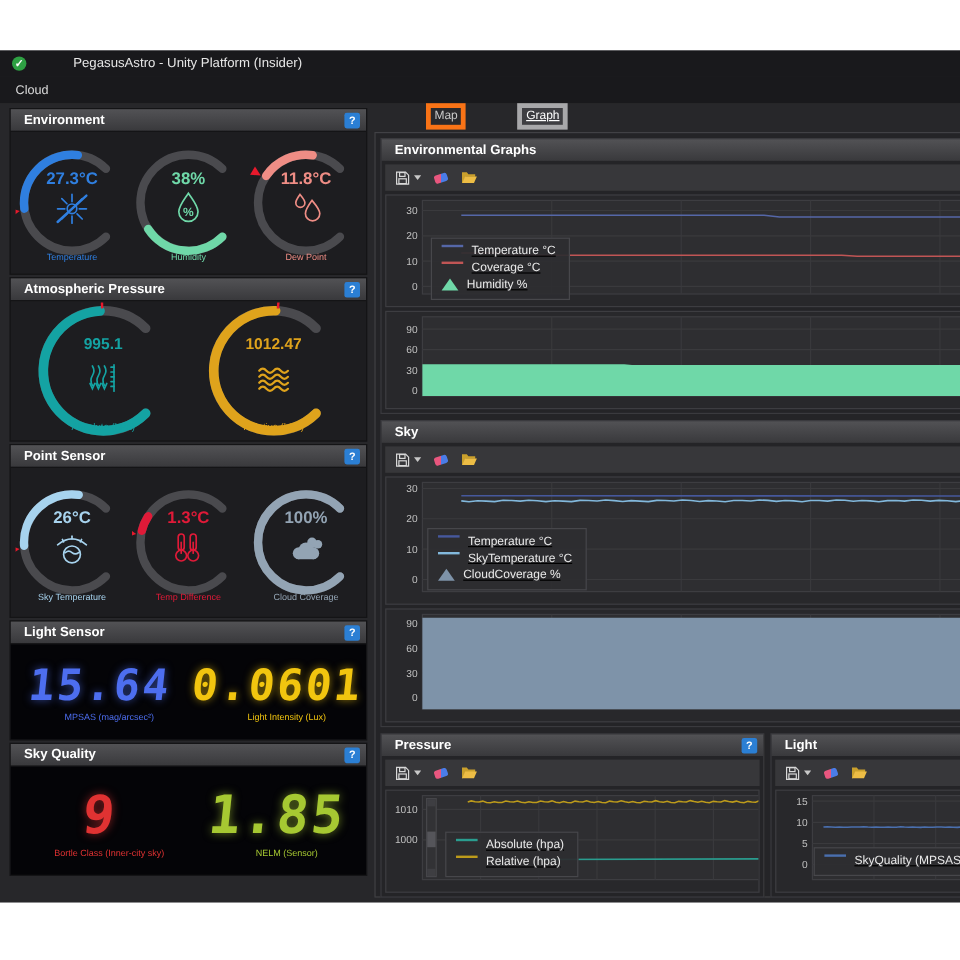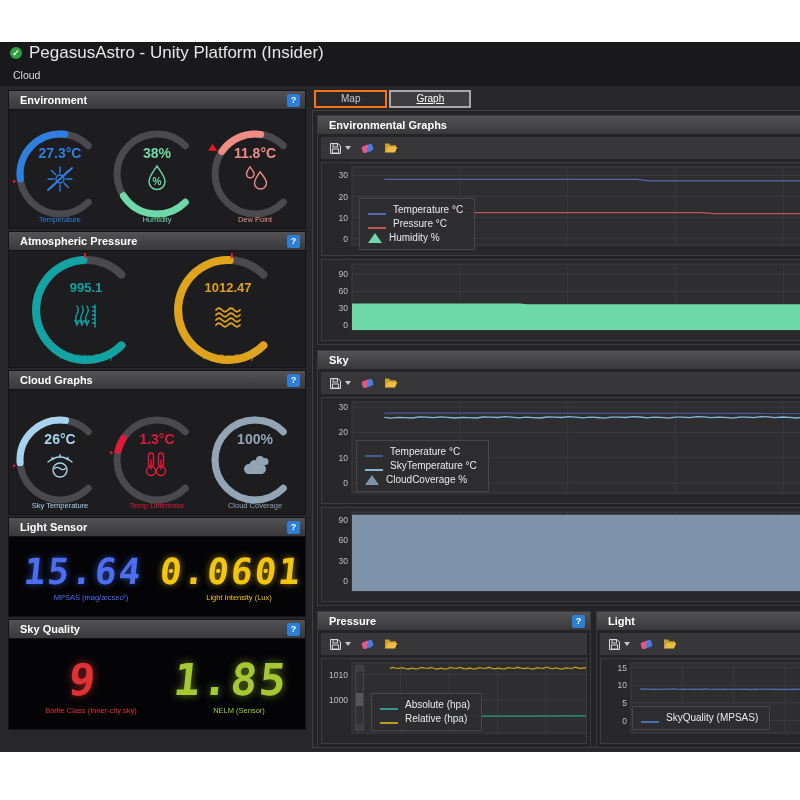--- a/index.html
+++ b/index.html
@@ -1,57 +1,57 @@
 <!DOCTYPE html>
 <html><head>
 <meta charset="utf-8">
 <style>
   html,body{margin:0;padding:0;}
   body{width:800px;height:800px;background:#ffffff;font-family:"Liberation Sans",sans-serif;overflow:hidden;position:relative;}
   .window{position:absolute;left:0;top:42px;width:800px;height:710px;background:#27272a;overflow:hidden;}
   
   .titlebar{height:22px;background:#19191c;display:flex;align-items:center;padding-left:10px;gap:7px;}
   .appicon{width:12px;height:12px;border-radius:50%;background:#2ea043;color:#fff;font-size:9px;line-height:12px;text-align:center;font-weight:bold;flex:none;}
-  .wtitle{color:#e6e6e6;font-size:17px;}
+  .wtitle{color:#e6e6e6;font-size:11px;margin-left:32px;}
   
   .tabstrip{height:22px;background:#19191c;display:flex;align-items:stretch;}
   .menu{color:#dcdcdc;font-size:10.5px;padding:5px 13px 0 13px;}
   .doc-tab{background:#2d2d32;border-top:2px solid #1f7ad9;color:#dcdcdc;font-size:10.5px;padding:3px 11px 0 11px;display:flex;gap:10px;align-items:center;}
   .doc-tab .close{color:#9a9a9a;font-size:10px;}
   
   .content{position:relative;height:666px;background:#27272a;display:flex;padding:4px 0 0 8px;box-sizing:border-box;}
   .leftcol{width:298px;flex:none;}
   .panel{background:#1d1d20;border:1px solid #141416;margin-bottom:2px;box-sizing:border-box;}
   .phead{height:18px;background:linear-gradient(#525255,#39393c);display:flex;align-items:center;justify-content:space-between;padding:0 5px 0 11px;border-bottom:1px solid #141416;}
   .ptitle{color:#ffffff;font-size:11px;font-weight:bold;}
   .help{width:13px;height:13px;background:#2b7fd4;border-radius:2px;color:#fff;font-size:9px;font-weight:bold;text-align:center;line-height:13px;flex:none;}
-  .gaugerow{display:flex;justify-content:space-evenly;align-items:flex-end;}
+  .gaugerow{display:flex;justify-content:space-evenly;align-items:center;}
   .row-env{height:118px;}.row-press{height:116px;}.row-cloud{height:124px;}
   .black{background:#040407;}
   .displayrow{display:flex;align-items:center;}
   .dl-light{height:79px;}.dl-sky{height:90px;}
   .disp{flex:1;text-align:center;}
   .seg{font-family:"DejaVu Sans Mono",monospace;font-weight:bold;letter-spacing:2px;transform:skewX(-6deg);display:inline-block;}
   .dlabel{font-size:7.5px;margin-top:1px;padding-left:16px;}
   
   .rightcol{flex:none;width:700px;margin-left:6px;position:relative;}
   .rtabs{height:18px;display:flex;gap:2px;padding-left:2px;align-items:flex-end;}
-  .rtab{font-size:10px;color:#c8c8c8;border:2px solid #f97316;background:#29292c;padding:1px 25px 2px;}
+  .rtab{font-size:10px;color:#c8c8c8;border:4px solid #f97316;background:#29292c;padding:1px 3px 2px;margin-left:41px;}
   .rtab.active{background:#3e3e42;border-color:#a8a8aa;color:#fff;text-decoration:underline;}
   .gouter{border:1px solid #414145;background:#242427;height:638px;padding:4px;box-sizing:border-box;margin-top:2px;}
   .gpanel{border:1px solid #3a3a3e;background:#242427;margin-bottom:5px;box-sizing:border-box;}
   .gpanel .phead{border-bottom:none;}
   .toolbar{height:22px;background:#37373a;margin:3px;display:flex;align-items:center;gap:11px;padding-left:8px;}
   .tbtn{display:flex;align-items:center;gap:3px;}
   .caret{width:0;height:0;border-left:3px solid transparent;border-right:3px solid transparent;border-top:4px solid #c8c8c8;display:inline-block;}
   .eraser{width:11px;height:7px;border-radius:2px;background:linear-gradient(110deg,#e8567e 50%,#4a7ce8 50%);transform:rotate(-18deg);}
   .chartwrap{margin:3px;}
   .chartbox{position:relative;border:1px solid #3d3d41;background:#28282b;margin-bottom:3px;overflow:hidden;}
   .legend{position:absolute;background:rgba(45,45,48,.93);border:1px solid #47474b;padding:5px 11px 6px 8px;display:flex;flex-direction:column;gap:3px;}
-  .lrow{display:flex;align-items:flex-end;gap:7px;}
+  .lrow{display:flex;align-items:flex-start;gap:7px;text-decoration:underline;}
   .lline{width:18px;height:2px;flex:none;}
   .ltri{width:0;height:0;border-left:7px solid transparent;border-right:7px solid transparent;flex:none;}
   .llabel{font-size:10px;color:#eaeaea;white-space:nowrap;}
   .botrow{display:flex;gap:5px;}
   .yslider{position:absolute;width:9px;background:#323235;border:1px solid #46464a;box-sizing:border-box;}
   .yslider .cap{position:absolute;left:0;width:100%;height:6px;background:#3e3e42;}
   .yslider .thumb{position:absolute;left:0;width:100%;height:13px;background:#55555a;}
   svg{display:block;}
 </style>
 </head>
@@ -153,21 +153,21 @@
                 <path d="M3,13 q3,-3.5 6,0 t6,0 t6,0 t6,0" stroke-width="1.8"></path>
                 <path d="M3,18 q3,-3.5 6,0 t6,0 t6,0 t6,0" stroke-width="1.8"></path>
                 <path d="M3,23 q3,-3.5 6,0 t6,0 t6,0 t6,0" stroke-width="1.8"></path>
               </g>
               <text x="64" y="106" text-anchor="middle" font-size="8" fill="#dfa31c">Relative (hPa)</text>
             </svg>
           </div>
       </div>
       <div class="panel">
         <div class="phead">
-          <span class="ptitle">Cloud Graphs</span>
+          <span class="ptitle">Point Sensor</span>
           <span class="help">?</span>
         </div>
         <div class="gaugerow row-cloud">
             <svg width="94" height="108">
               <path d="M75.3,82.3 A40,40 0 1 1 75.3,25.7" stroke="#4a4a4e" stroke-width="7" fill="none" stroke-linecap="round"></path>
               <path d="M7.1,56.8 A40,40 0 0 1 52.6,14.4" stroke="#a7d3ee" stroke-width="7" fill="none" stroke-linecap="round"></path>
               <polygon points="3.3,59.4 -5.1,56.4 -4.1,64.3" fill="#e8192c"></polygon>
               <text x="47" y="38" text-anchor="middle" font-size="14" font-weight="bold" fill="#a7d3ee">26°C</text>
               <g transform="translate(32,44)" stroke="#a7d3ee" stroke-width="1.4" fill="none" stroke-linecap="round">
                 <path d="M3,12 Q15,2 27,12"></path>
@@ -297,21 +297,21 @@
                   <path d="M62.4,16.4 L314.7,16.4 L327.6,17.9 L677.0,17.9" fill="none" stroke="#5567a8" stroke-width="1.3"></path>
                   <path d="M62.4,47.8 L94.7,47.8 L101.2,49.7 L379.4,49.7 L392.3,50.6 L677.0,50.6" fill="none" stroke="#c05555" stroke-width="1.3"></path>
                 </svg>
                 <div class="legend" style="left: 37px; top: 35px;">
                   <div class="lrow">
                     <span class="lline" style="background: rgb(85, 103, 168);"></span>
                     <span class="llabel">Temperature °C</span>
                   </div>
                   <div class="lrow">
                     <span class="lline" style="background: rgb(192, 85, 85);"></span>
-                    <span class="llabel">Pressure °C</span>
+                    <span class="llabel">Coverage °C</span>
                   </div>
                   <div class="lrow">
                     <span class="ltri" style="border-bottom: 10px solid rgb(111, 216, 168);"></span>
                     <span class="llabel">Humidity %</span>
                   </div>
                 </div>
               </div>
             <div class="chartbox" style="height:80px;">
                 <svg width="680" height="80">
                   <rect x="30" y="4" width="647" height="66" fill="#2e2e31" stroke="#3d3d41"></rect>
@@ -408,21 +408,21 @@
                   <text x="26" y="35.2" text-anchor="end" font-size="8.5" fill="#c0c0c0">60</text>
                   <line x1="30" y1="11.6" x2="677" y2="11.6" stroke="#3a3a3d"></line>
                   <text x="26" y="14.6" text-anchor="end" font-size="8.5" fill="#c0c0c0">90</text>
                   <path d="M30.0,6.7 L677.0,6.7 L677.0,83 L30.0,83 Z" fill="#7e93a9" stroke="none"></path>
                 </svg>
               </div>
           </div>
         </div>
 
         <div class="botrow">
-          <div class="gpanel" style="width:274px;flex:none;margin-bottom:0;">
+          <div class="gpanel" style="width:320px;flex:none;margin-bottom:0;">
             <div class="phead">
               <span class="ptitle">Pressure</span>
               <span class="help">?</span>
             </div>
             <div class="toolbar">
               <span class="tbtn">
                 <svg width="13" height="13" viewBox="0 0 13 13">
                     <path d="M1.5,1.5 h7.5 l2.5,2.5 v7.5 h-10 z" fill="none" stroke="#d8d8d8"></path>
                     <rect x="4" y="1.8" width="4.5" height="3.2" fill="none" stroke="#d8d8d8"></rect>
                     <rect x="3.4" y="7" width="6.2" height="4" fill="none" stroke="#d8d8d8"></rect>

